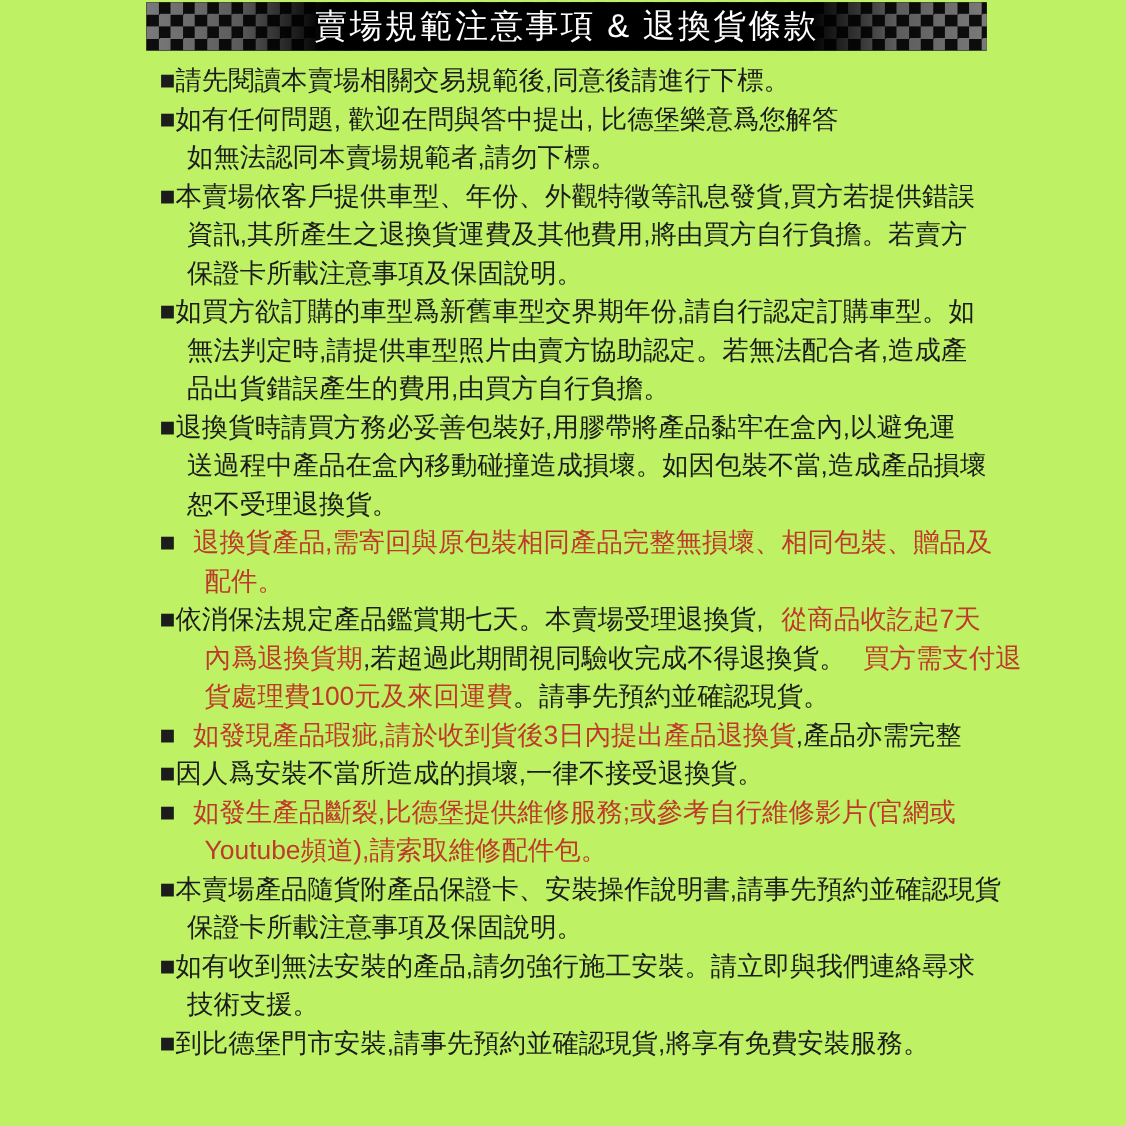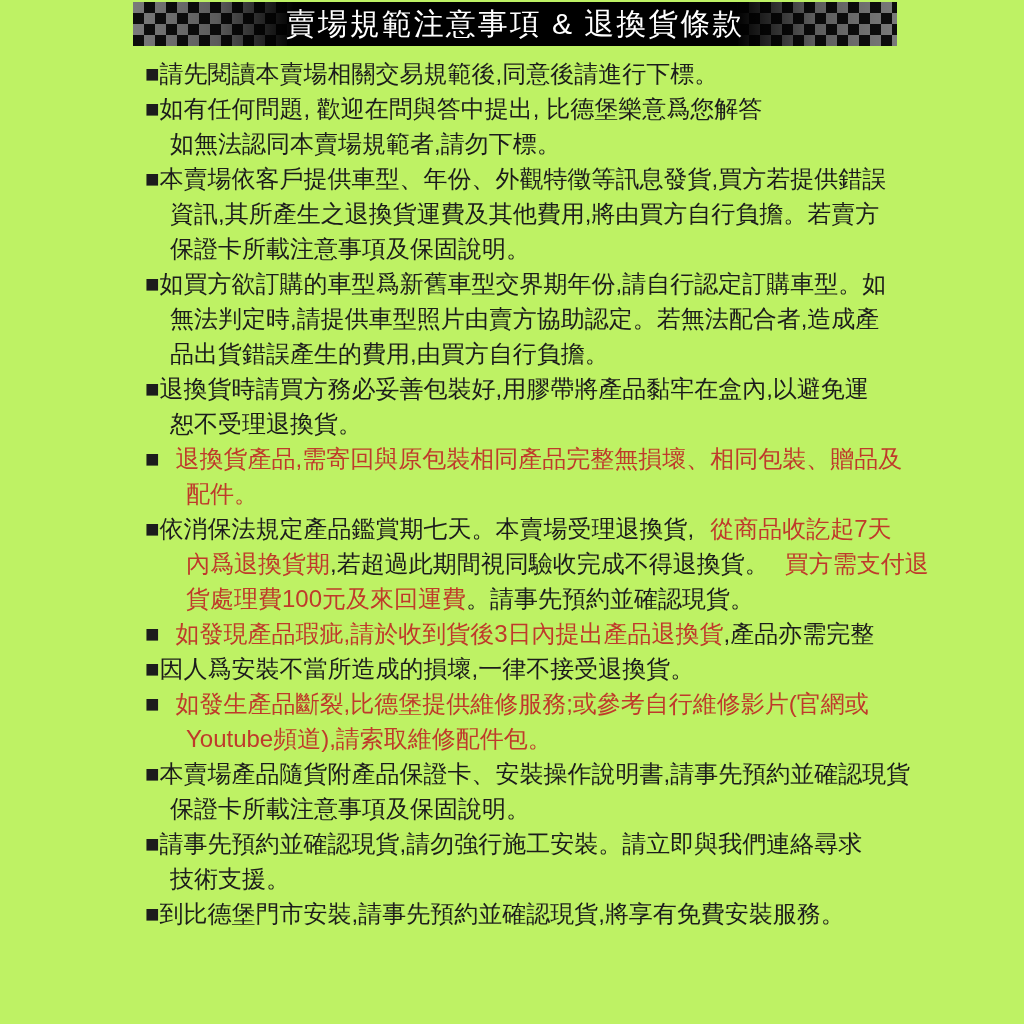--- a/index.html
+++ b/index.html
@@ -79,29 +79,30 @@
       <div class="line"><span class="bullet">■</span><span>請先閱讀本賣場相關交易規範後,同意後請進行下標。</span></div>
       <div class="line"><span class="bullet">■</span><span>如有任何問題, 歡迎在問與答中提出, 比德堡樂意爲您解答</span></div>
       <div class="line cont"><span>如無法認同本賣場規範者,請勿下標。</span></div>
       <div class="line"><span class="bullet">■</span><span>本賣場依客戶提供車型、年份、外觀特徵等訊息發貨,買方若提供錯誤</span></div>
       <div class="line cont"><span>資訊,其所產生之退換貨運費及其他費用,將由買方自行負擔。若賣方</span></div>
       <div class="line cont"><span>保證卡所載注意事項及保固說明。</span></div>
       <div class="line"><span class="bullet">■</span><span>如買方欲訂購的車型爲新舊車型交界期年份,請自行認定訂購車型。如</span></div>
       <div class="line cont"><span>無法判定時,請提供車型照片由賣方協助認定。若無法配合者,造成產</span></div>
       <div class="line cont"><span>品出貨錯誤產生的費用,由買方自行負擔。</span></div>
       <div class="line"><span class="bullet">■</span><span>退換貨時請買方務必妥善包裝好,用膠帶將產品黏牢在盒內,以避免運</span></div>
+      <div class="line cont"><span>送過程中產品在盒內移動碰撞造成損壞。如因包裝不當,造成產品損壞</span></div>
       <div class="line cont"><span>恕不受理退換貨。</span></div>
       <div class="line"><span class="bullet">■</span><span class="red">退換貨產品,需寄回與原包裝相同產品完整無損壞、相同包裝、贈品及</span></div>
       <div class="line cont"><span class="red">配件。</span></div>
       <div class="line"><span class="bullet">■</span><span>依消保法規定產品鑑賞期七天。本賣場受理退換貨,</span><span class="red">從商品收訖起7天</span></div>
       <div class="line cont"><span class="red">內爲退換貨期</span><span>,若超過此期間視同驗收完成不得退換貨。</span><span class="red">買方需支付退</span></div>
       <div class="line cont"><span class="red">貨處理費100元及來回運費</span><span>。請事先預約並確認現貨。</span></div>
       <div class="line"><span class="bullet">■</span><span class="red">如發現產品瑕疵,請於收到貨後3日內提出產品退換貨</span><span>,產品亦需完整</span></div>
       <div class="line"><span class="bullet">■</span><span>因人爲安裝不當所造成的損壞,一律不接受退換貨。</span></div>
       <div class="line"><span class="bullet">■</span><span class="red">如發生產品斷裂,比德堡提供維修服務;或參考自行維修影片(官網或</span></div>
       <div class="line cont"><span class="red">Youtube頻道),請索取維修配件包。</span></div>
       <div class="line"><span class="bullet">■</span><span>本賣場產品隨貨附產品保證卡、安裝操作說明書,請事先預約並確認現貨</span></div>
       <div class="line cont"><span>保證卡所載注意事項及保固說明。</span></div>
-      <div class="line"><span class="bullet">■</span><span>請事先預約並確認現貨,請勿強行施工安裝。請立即與我們連絡尋求</span></div>
+      <div class="line"><span class="bullet">■</span><span>如有收到無法安裝的產品,請勿強行施工安裝。請立即與我們連絡尋求</span></div>
       <div class="line cont"><span>技術支援。</span></div>
       <div class="line"><span class="bullet">■</span><span>到比德堡門市安裝,請事先預約並確認現貨,將享有免費安裝服務。</span></div>
     </div>
 </div>
 
 </body></html>

